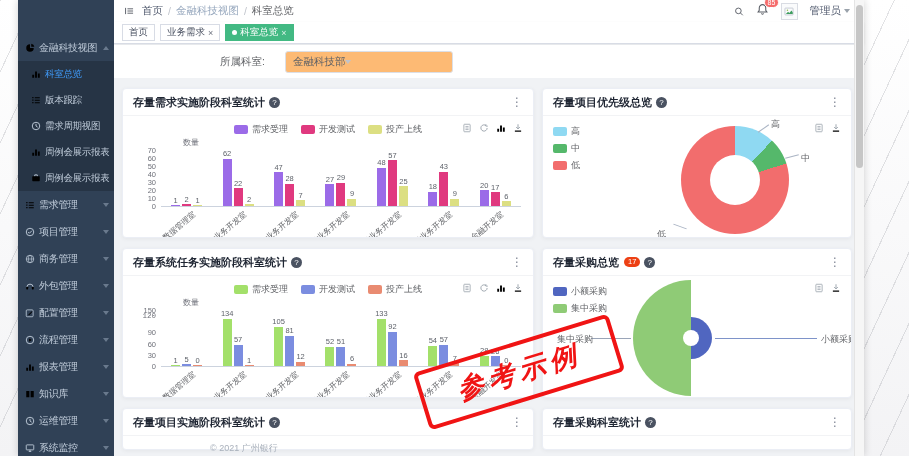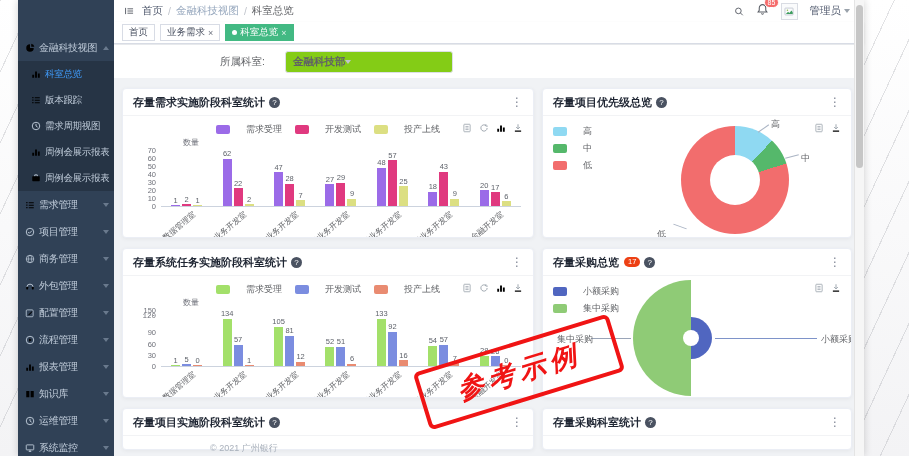--- a/index.html
+++ b/index.html
@@ -43,40 +43,40 @@
     gap:5px;padding:0 8px;flex:0 0 21px;box-shadow:0 1px 3px rgba(0,0,0,.06);}
   .tag{height:15px;display:flex;align-items:center;gap:3px;padding:0 6px;border:1px solid #d8dce5;
     background:#fff;color:#495060;font-size:9.5px;cursor:pointer;}
   .tag .dot{display:none;width:5px;height:5px;border-radius:50%;background:#fff;}
   .tag.active{background:#42b983;border-color:#42b983;color:#fff;}
   .tag.active .dot{display:inline-block;}
   .tag .cl{font-size:9px;opacity:.8;}
   
   .filterbar{height:33px;background:#fff;margin-top:1px;display:flex;align-items:center;
     padding-left:106px;gap:20px;font-size:10.5px;color:#606266;flex:0 0 33px;}
-  .select{width:152px;height:20px;border:1px solid #dcdfe6;border-radius:3px;background:#84cc16;
-    display:flex;align-items:center;padding:0 7px;cursor:pointer;color:#606266;font-weight:bold;}
+  .select{width:152px;height:20px;border:1px solid #dcdfe6;border-radius:3px;background:#fdba74;
+    display:flex;align-items:center;padding:0 7px;cursor:pointer;color:#606266;}
   .select .sc{width:0;height:0;border-left:3.5px solid transparent;border-right:3.5px solid transparent;border-top:4px solid #c0c4cc;}
   
   .content{flex:1;padding:10px 12px 0 8px;display:grid;grid-template-columns:412px 1fr;
     grid-template-rows:150px 150px 42px;gap:10px 8px;align-content:start;position:relative;}
   .card{background:#fff;border-radius:4px;border:1px solid #ebeef5;box-shadow:0 1px 4px rgba(0,0,0,.05);
     position:relative;overflow:hidden;}
   .card-head{height:26px;display:flex;align-items:center;gap:4px;padding:0 10px;border-bottom:1px solid #f2f3f5;}
   .ttl{font-size:11px;font-weight:bold;color:#1f2633;}
   .help{width:11px;height:11px;border-radius:50%;background:#4a5261;color:#fff;font-size:8px;
     display:flex;align-items:center;justify-content:center;cursor:pointer;}
   .hbadge{background:#ed4014;color:#fff;font-size:7.5px;line-height:10px;padding:0 4px;border-radius:7px;margin-left:1px;}
   .dots{margin-left:auto;color:#808695;font-size:12px;cursor:pointer;line-height:1;}
   .card-body{position:relative;height:calc(100% - 27px);}
   
   .legend-h{position:absolute;top:7px;left:0;right:0;display:flex;justify-content:center;gap:13px;
     font-size:9px;color:#606266;align-items:center;}
   .legend-v{position:absolute;top:9px;left:10px;display:flex;flex-direction:column;gap:4px;font-size:9px;color:#606266;}
-  .lg-it{display:flex;align-items:center;gap:16px;cursor:pointer;}
+  .lg-it{display:flex;align-items:center;gap:4px;cursor:pointer;}
   .sw{width:14px;height:9px;border-radius:2px;}
   .toolbox{position:absolute;top:6px;right:10px;display:flex;gap:7px;color:#9aa2ab;}
   .toolbox svg{width:12px;height:12px;cursor:pointer;}
   
   .bplot{position:absolute;left:38px;right:12px;top:34px;height:56px;border-bottom:1px solid #ccd3de;}
   .ylab{position:absolute;top:-13px;left:-10px;font-size:8px;color:#6e7079;padding-left:32px;}
   .ytick{position:absolute;left:-5px;transform:translate(-100%,50%);font-size:7.5px;color:#6e7079;}
   .groups{display:flex;height:100%;}
   .bgroup{flex:1;display:flex;align-items:flex-end;justify-content:center;gap:1px;position:relative;}
   .bw{display:flex;flex-direction:column;align-items:center;justify-content:flex-end;height:100%;width:10px;}

